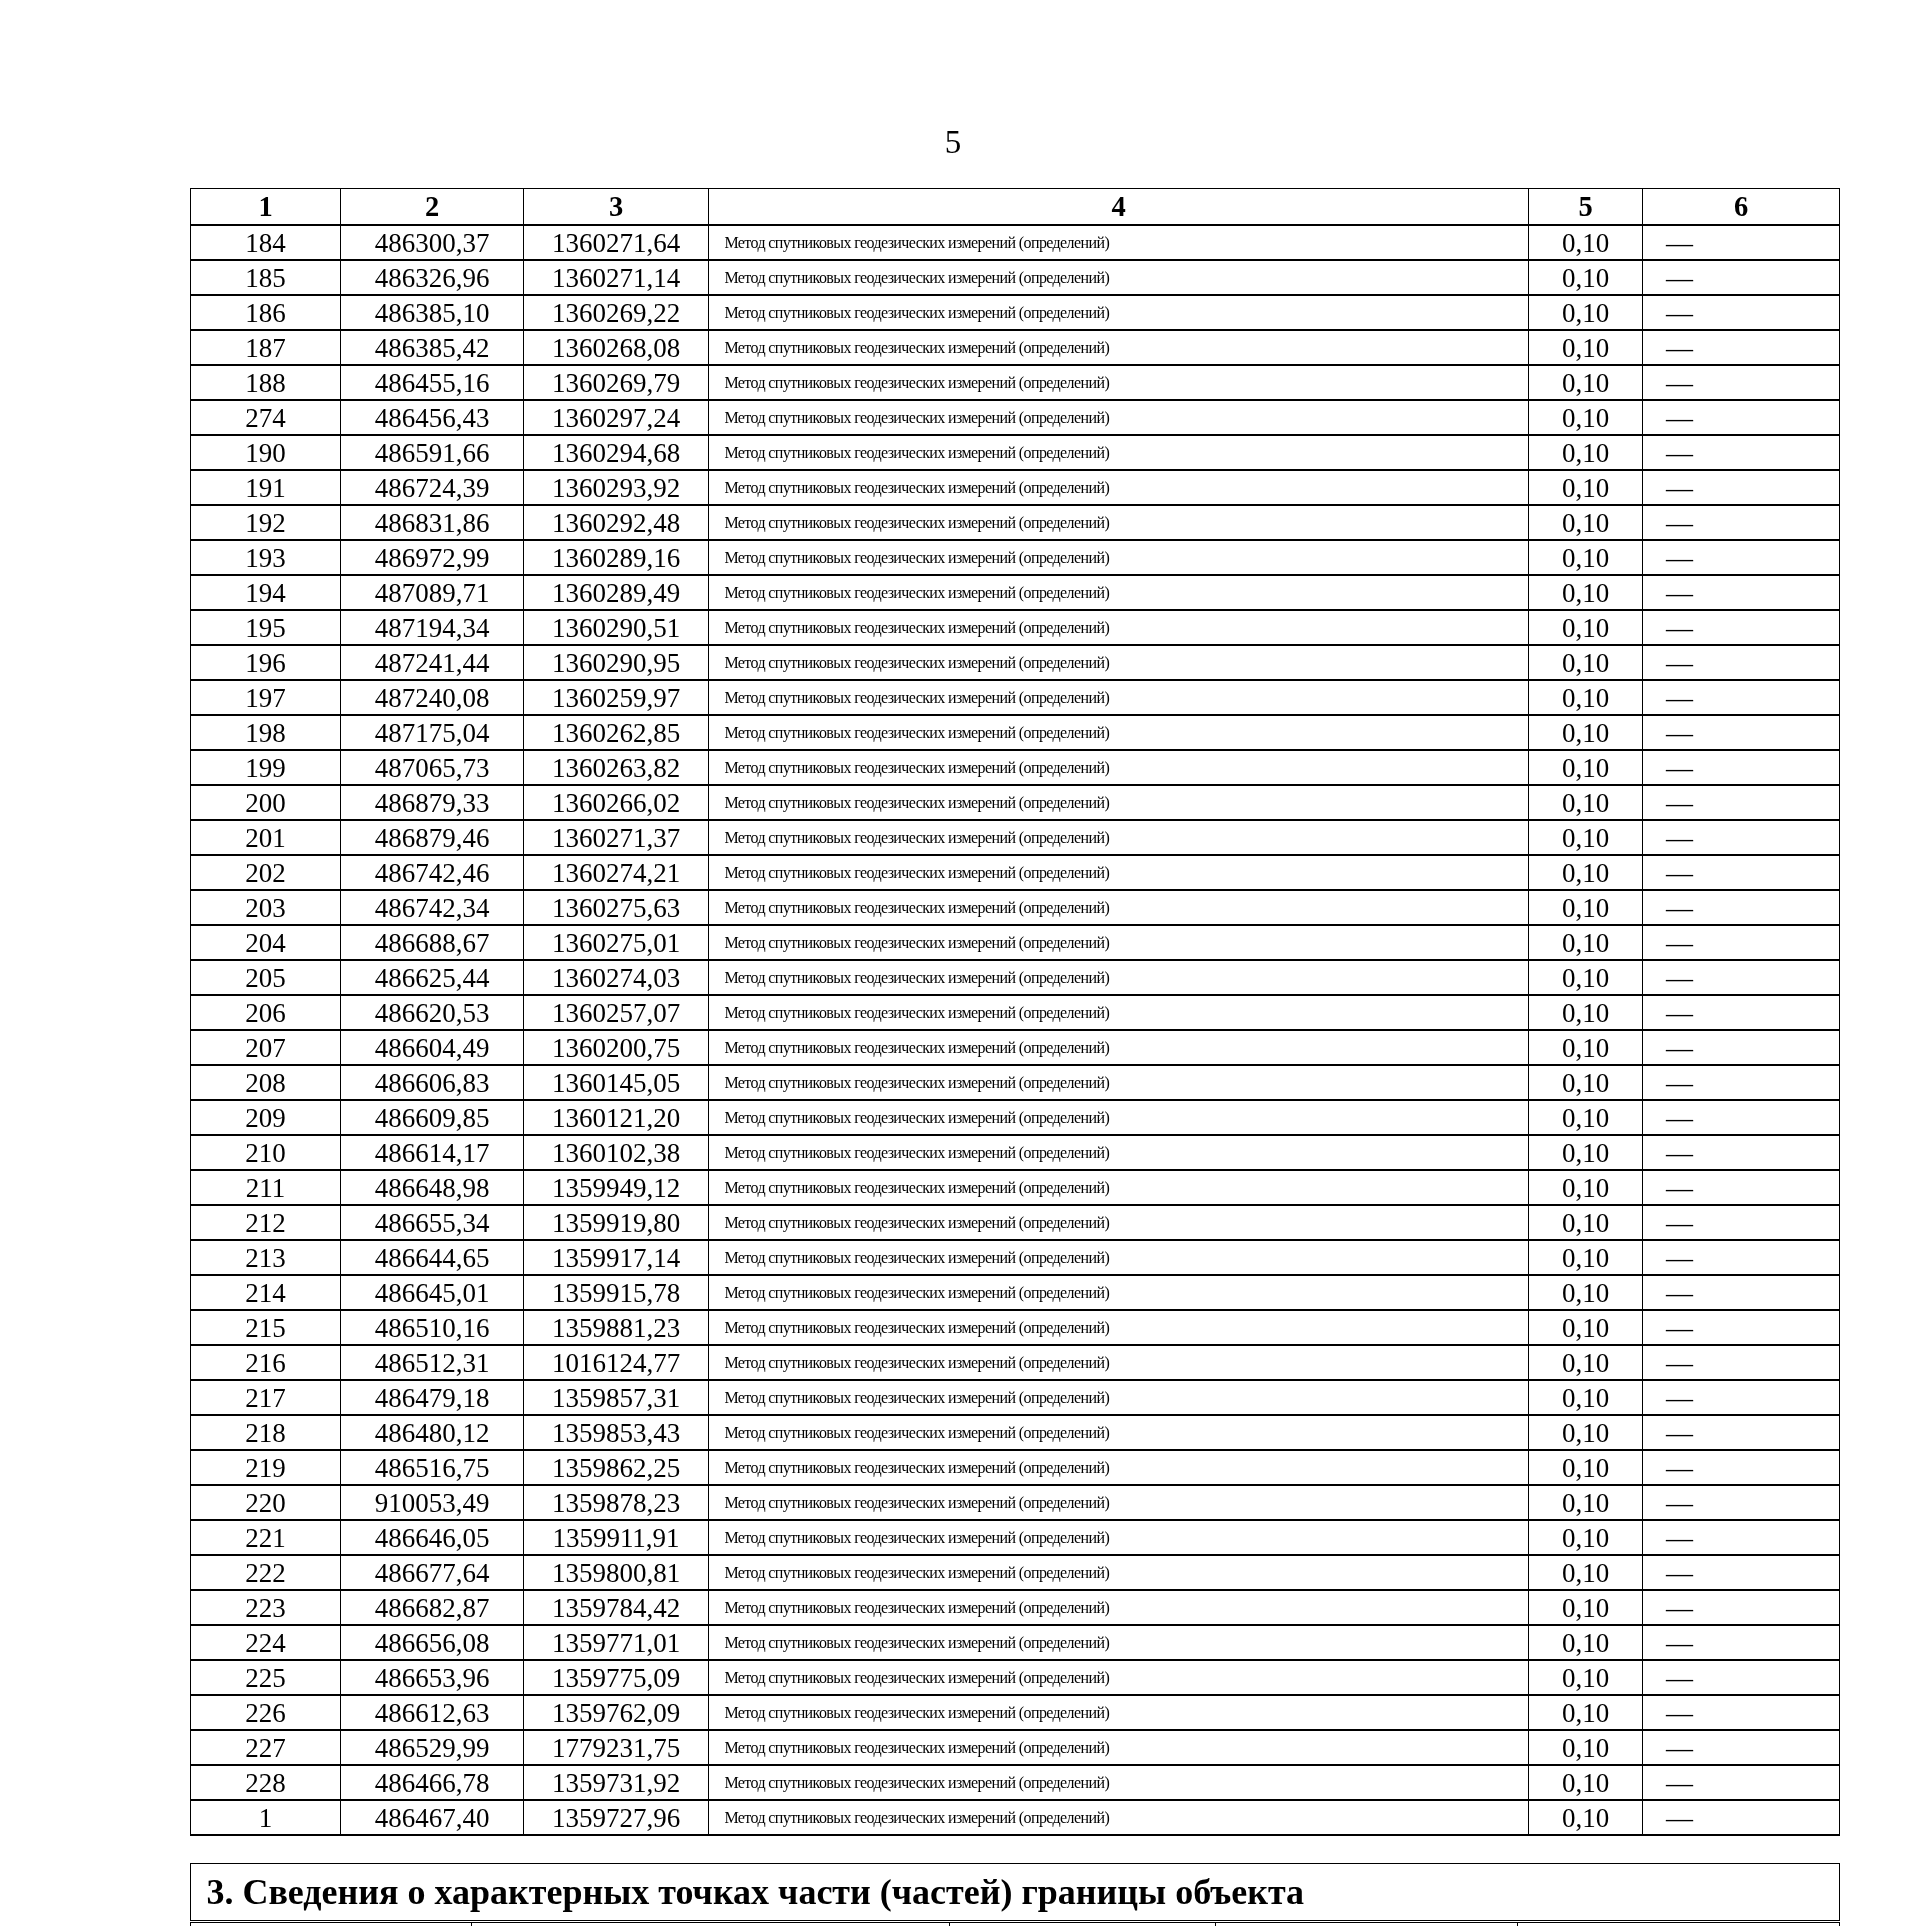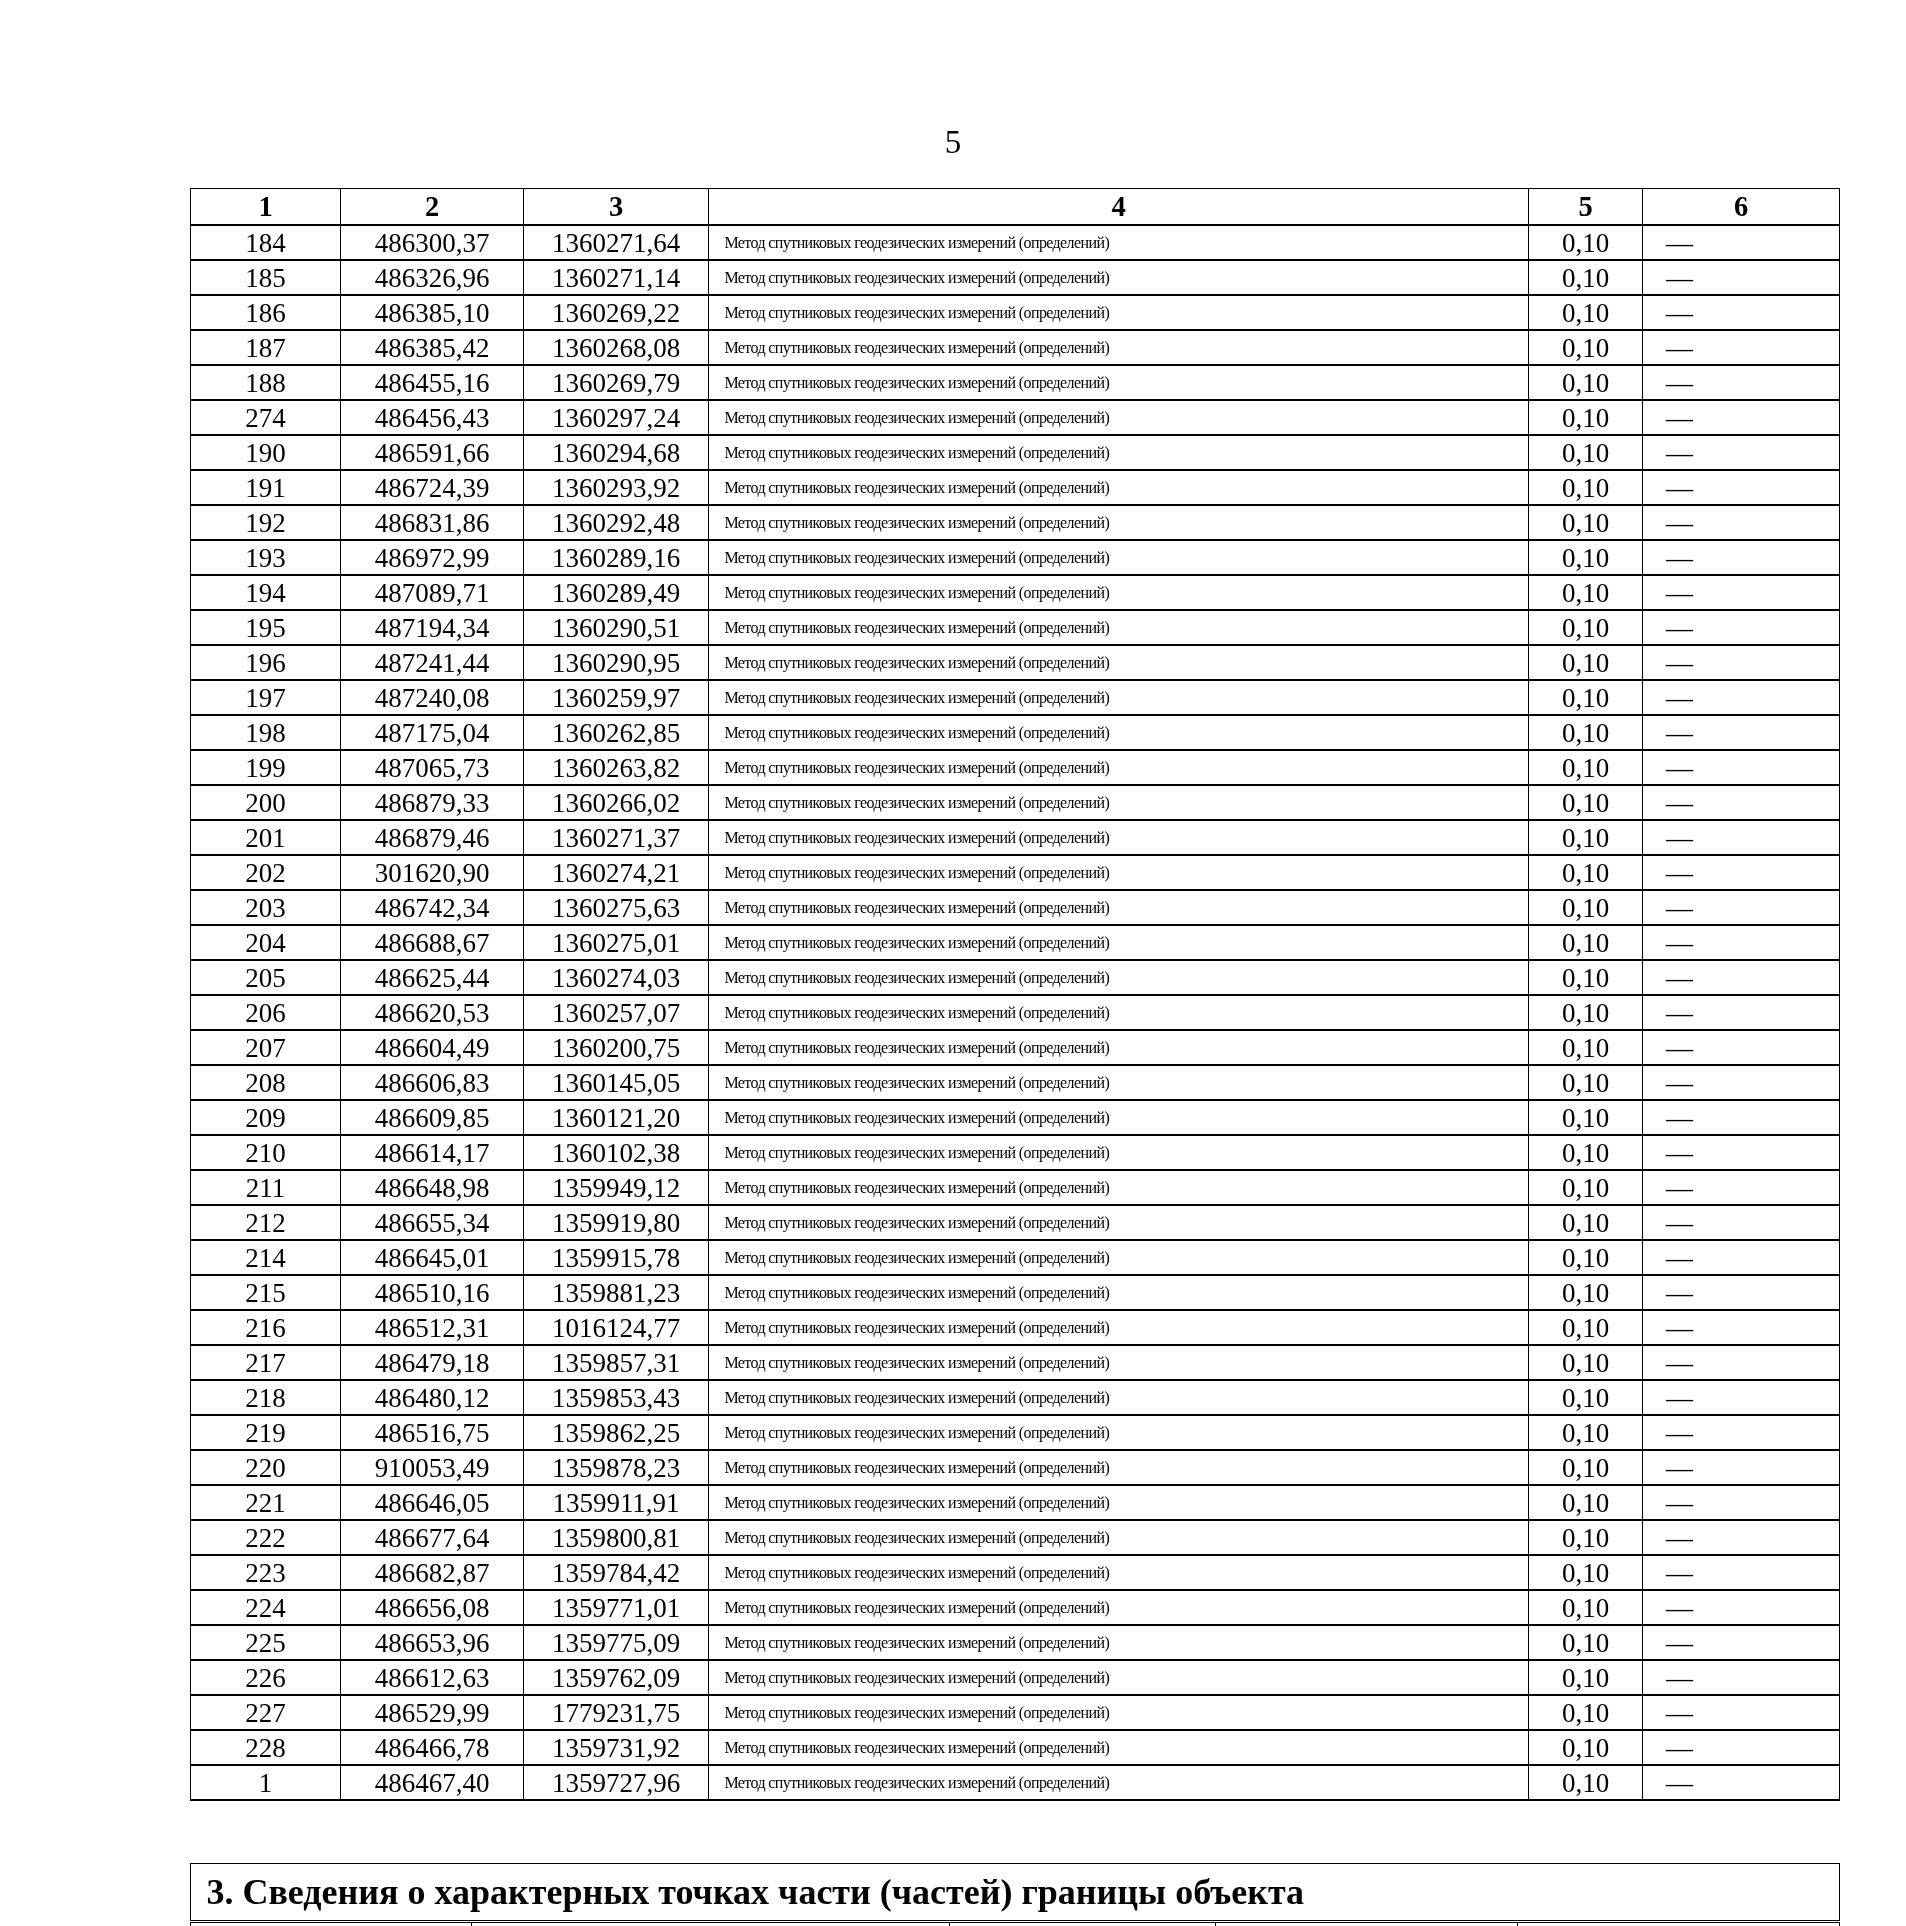--- a/index.html
+++ b/index.html
@@ -193,21 +193,21 @@
       <tr class="data">
         <td>201</td>
         <td>486879,46</td>
         <td>1360271,37</td>
         <td class="method">Метод спутниковых геодезических измерений (определений)</td>
         <td>0,10</td>
         <td class="dash">—</td>
       </tr>
       <tr class="data">
         <td>202</td>
-        <td>301620,90</td>
+        <td>486742,46</td>
         <td>1360274,21</td>
         <td class="method">Метод спутниковых геодезических измерений (определений)</td>
         <td>0,10</td>
         <td class="dash">—</td>
       </tr>
       <tr class="data">
         <td>203</td>
         <td>486742,34</td>
         <td>1360275,63</td>
         <td class="method">Метод спутниковых геодезических измерений (определений)</td>
@@ -275,20 +275,28 @@
         <td>486648,98</td>
         <td>1359949,12</td>
         <td class="method">Метод спутниковых геодезических измерений (определений)</td>
         <td>0,10</td>
         <td class="dash">—</td>
       </tr>
       <tr class="data">
         <td>212</td>
         <td>486655,34</td>
         <td>1359919,80</td>
+        <td class="method">Метод спутниковых геодезических измерений (определений)</td>
+        <td>0,10</td>
+        <td class="dash">—</td>
+      </tr>
+      <tr class="data">
+        <td>213</td>
+        <td>486644,65</td>
+        <td>1359917,14</td>
         <td class="method">Метод спутниковых геодезических измерений (определений)</td>
         <td>0,10</td>
         <td class="dash">—</td>
       </tr>
       <tr class="data">
         <td>214</td>
         <td>486645,01</td>
         <td>1359915,78</td>
         <td class="method">Метод спутниковых геодезических измерений (определений)</td>
         <td>0,10</td>

